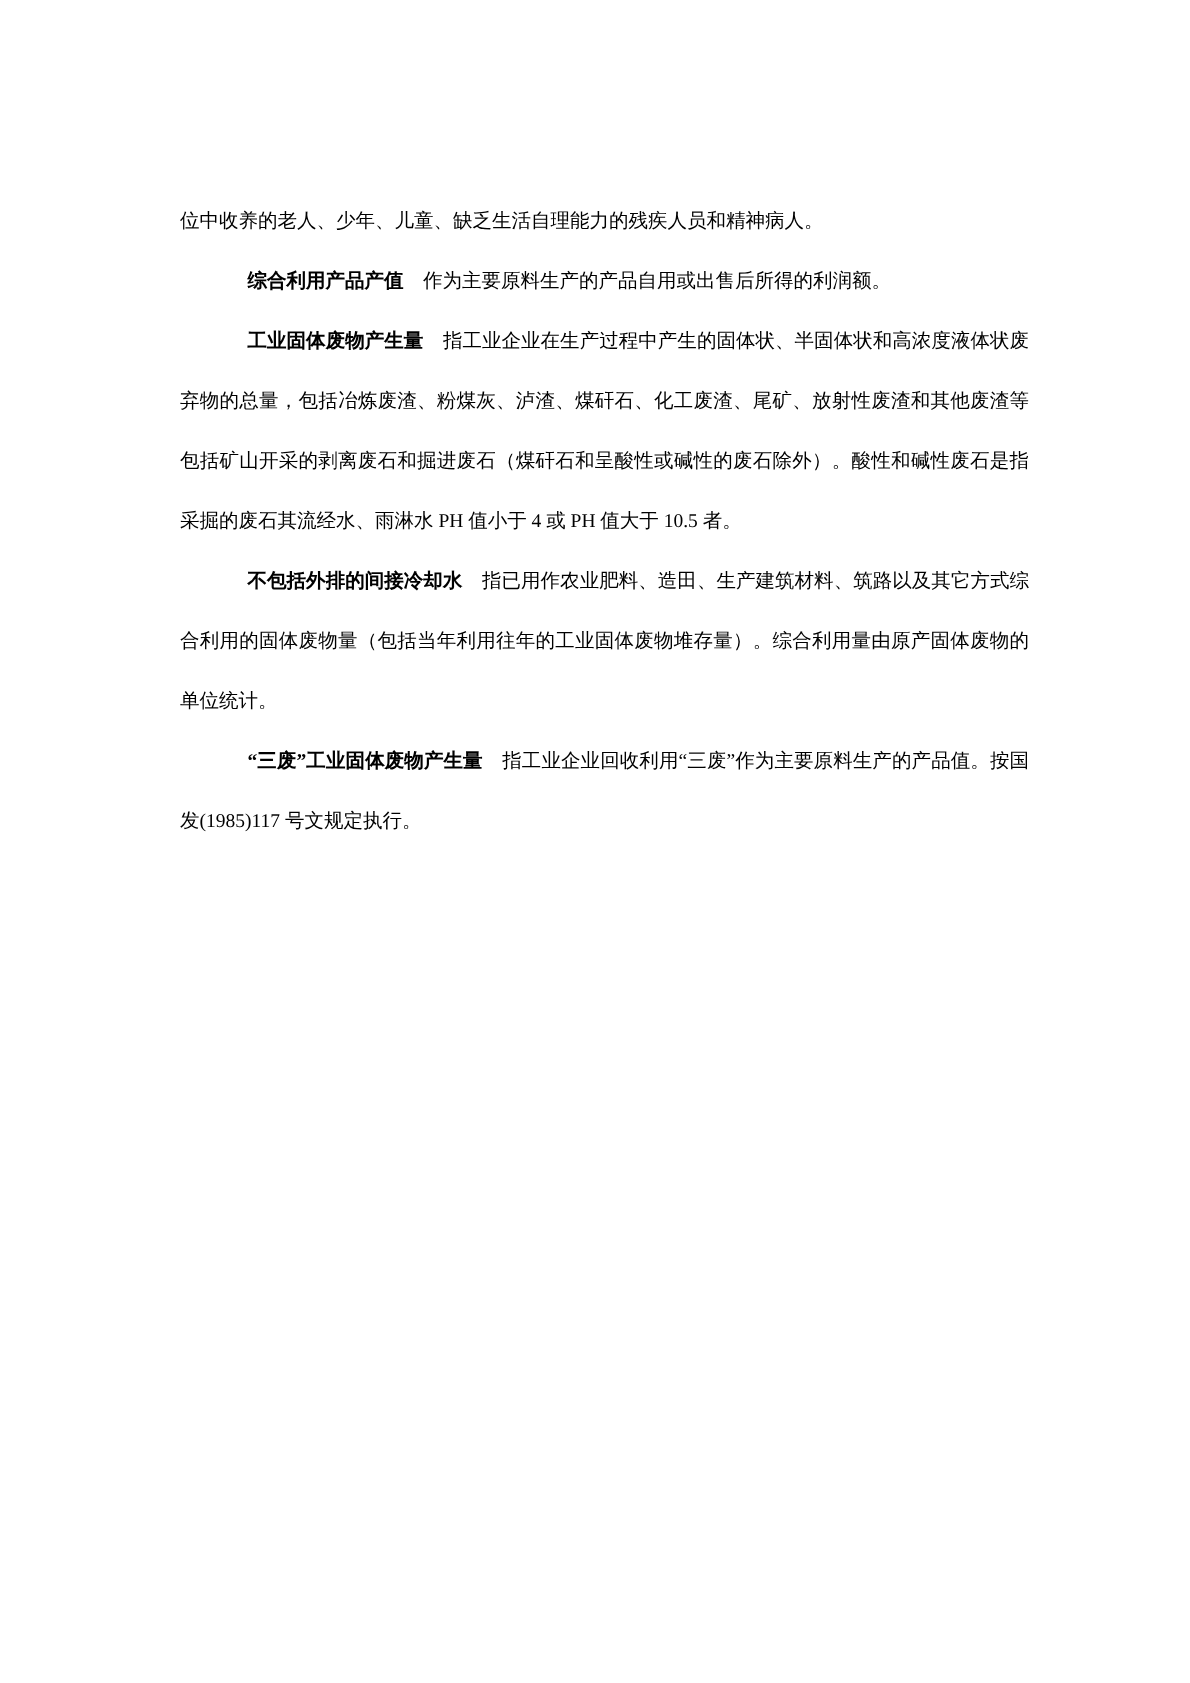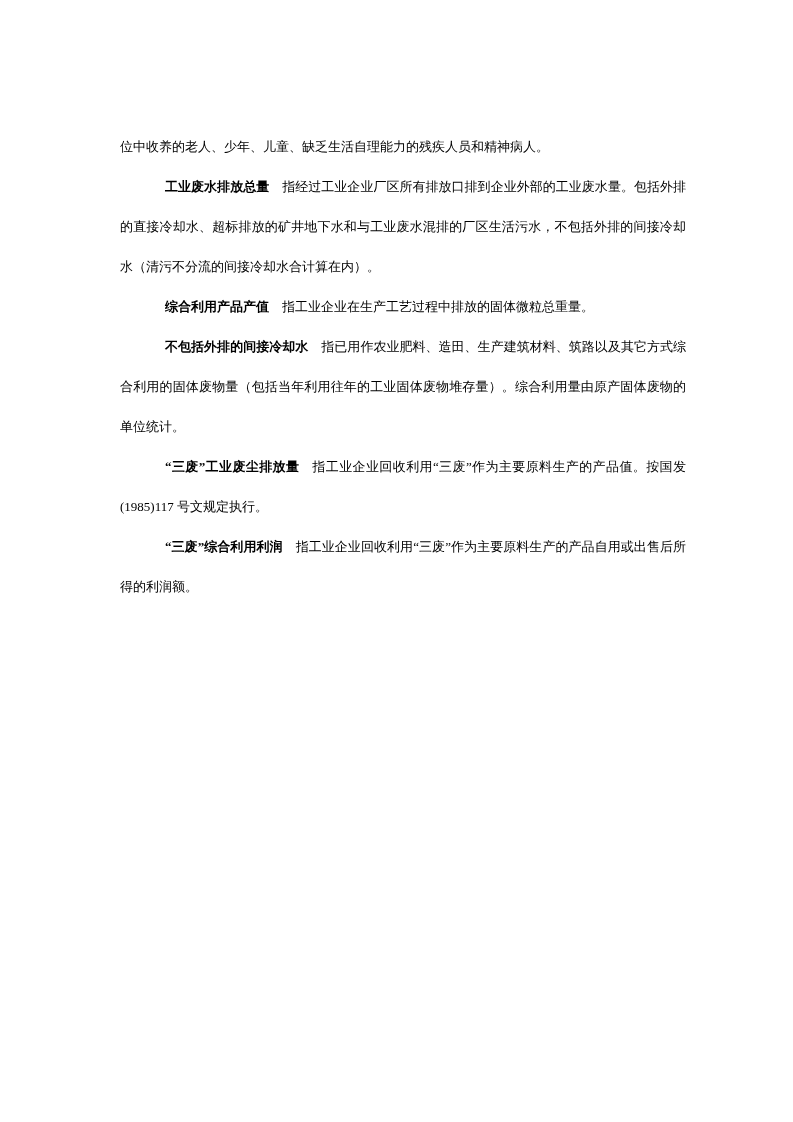--- a/index.html
+++ b/index.html
@@ -53,25 +53,24 @@
   }
 </style>
 </head>
 <body>
 
 <div class="page">
   <div class="text-block">
 
     <p class="para no-indent"><span class="head"></span><span class="body-text">位中收养的老人、少年、儿童、缺乏生活自理能力的残疾人员和精神病人。</span></p>
 
-    <p class="para"><span class="head">工业废水排放总量</span><span class="body-text">指经过工业企业厂区所有排放口排到企业外部的工业废水量。包括外排的直接冷却水、超标排放的矿井地下水和与工业废水混排的厂区生活污水，不包括外排的间接冷却水（清污不分流的间接冷却水合计算在内）。</span></p>
 
-    <p class="para"><span class="head">综合利用产品产值</span><span class="body-text">指工业企业在生产工艺过程中排放的固体微粒总重量。</span></p>
+    <p class="para"><span class="head">综合利用产品产值</span><span class="body-text">作为主要原料生产的产品自用或出售后所得的利润额。</span></p>
 
+    <p class="para"><span class="head">工业固体废物产生量</span><span class="body-text">指工业企业在生产过程中产生的固体状、半固体状和高浓度液体状废弃物的总量，包括冶炼废渣、粉煤灰、泸渣、煤矸石、化工废渣、尾矿、放射性废渣和其他废渣等包括矿山开采的剥离废石和掘进废石（煤矸石和呈酸性或碱性的废石除外）。酸性和碱性废石是指采掘的废石其流经水、雨淋水 PH 值小于 4 或 PH 值大于 10.5 者。</span></p>
 
     <p class="para"><span class="head">不包括外排的间接冷却水</span><span class="body-text">指已用作农业肥料、造田、生产建筑材料、筑路以及其它方式综合利用的固体废物量（包括当年利用往年的工业固体废物堆存量）。综合利用量由原产固体废物的单位统计。</span></p>
 
-    <p class="para"><span class="head">“三废”工业废尘排放量</span><span class="body-text">指工业企业回收利用“三废”作为主要原料生产的产品值。按国发(1985)117 号文规定执行。</span></p>
+    <p class="para"><span class="head">“三废”工业固体废物产生量</span><span class="body-text">指工业企业回收利用“三废”作为主要原料生产的产品值。按国发(1985)117 号文规定执行。</span></p>
 
-    <p class="para"><span class="head">“三废”综合利用利润</span><span class="body-text">指工业企业回收利用“三废”作为主要原料生产的产品自用或出售后所得的利润额。</span></p>
 
   </div>
 </div>
 
 </body></html>

